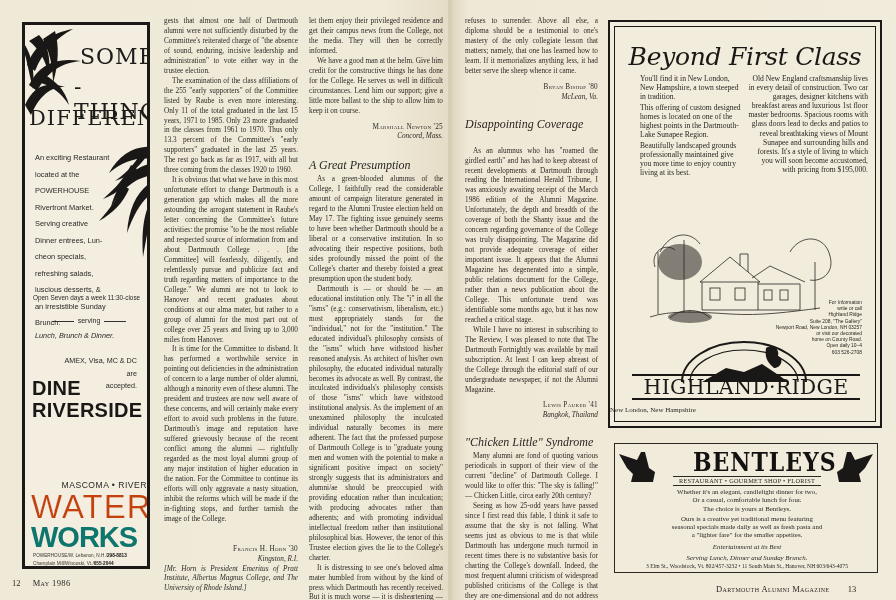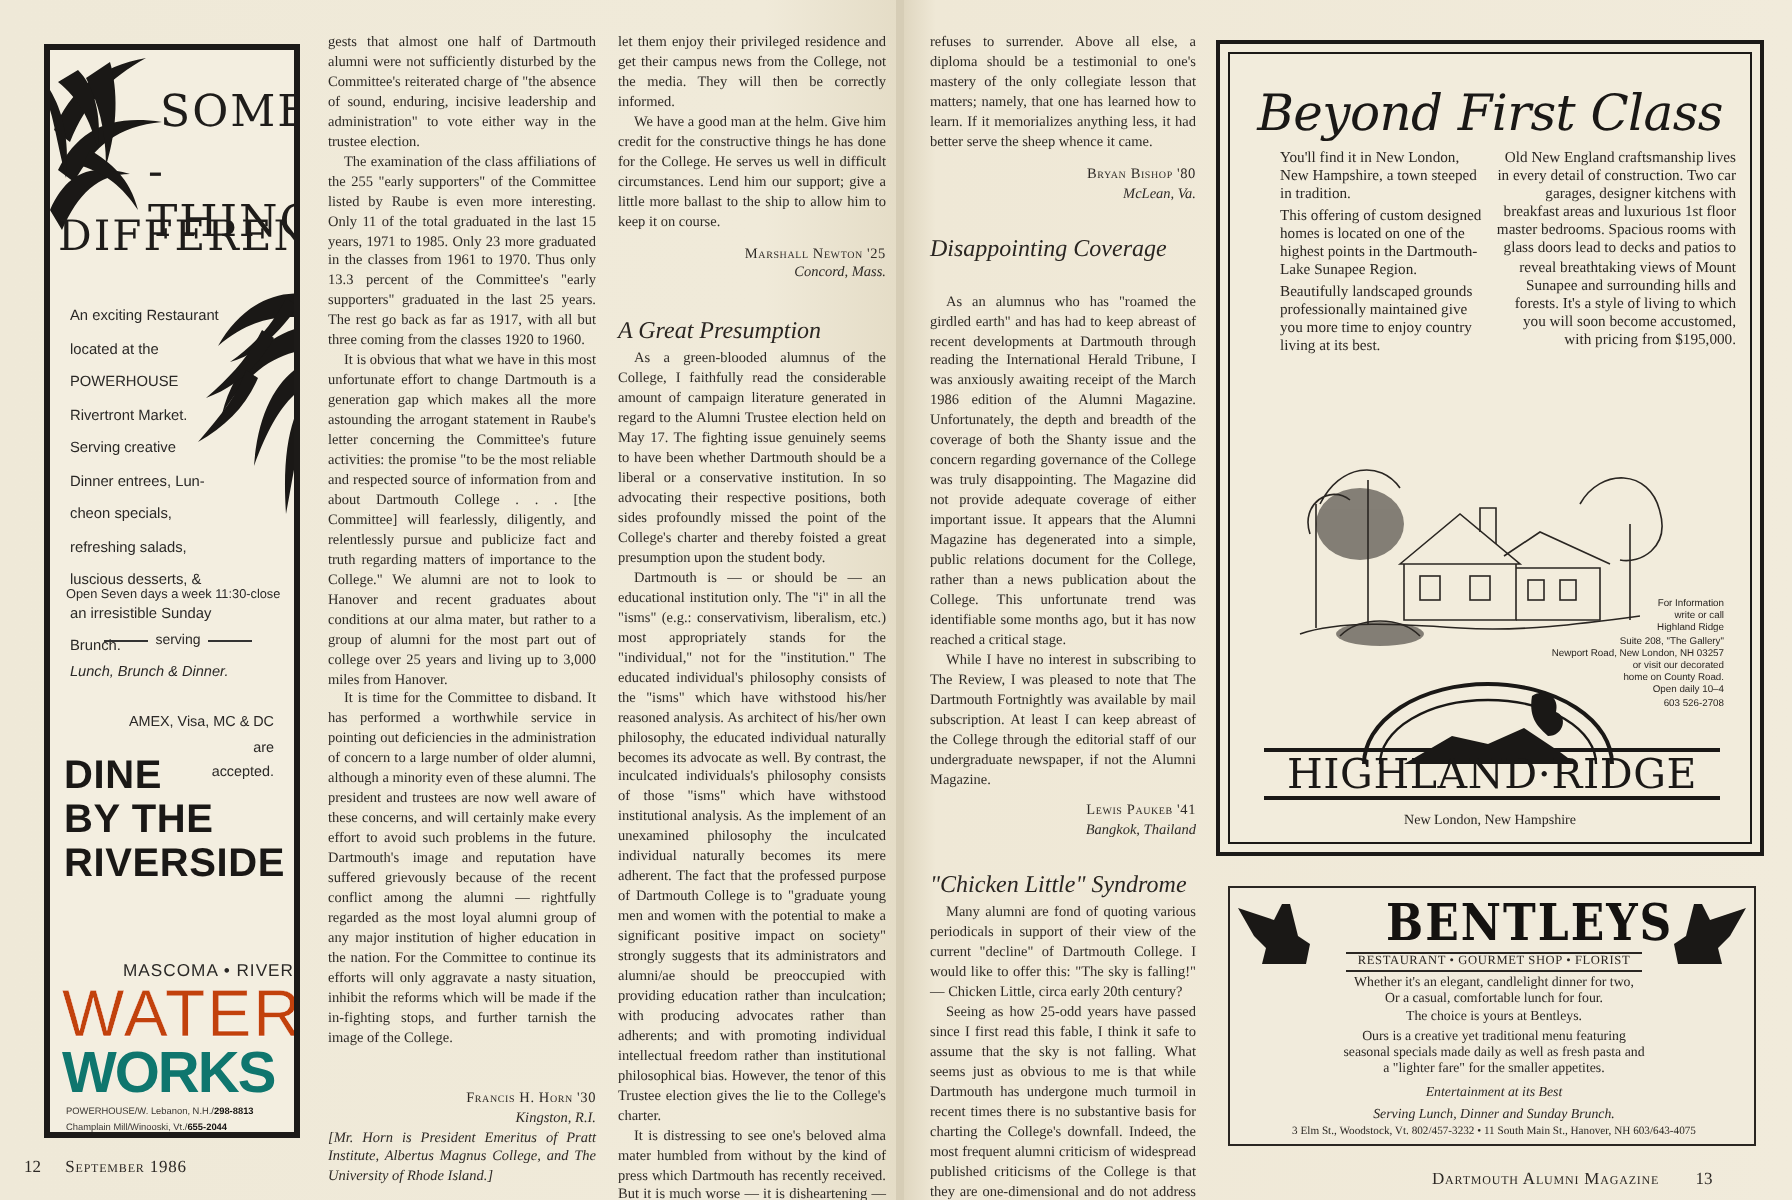--- a/index.html
+++ b/index.html
@@ -45,21 +45,21 @@
   .ad-highland{position:absolute;left:608px;top:20px;width:274px;height:408px;border:2px solid #1c1a18;box-sizing:border-box;background:#f2ecdc;}
   .ad-highland .inner{position:absolute;left:4px;top:4px;right:4px;bottom:4px;border:1px solid #1c1a18;}
   .bfc-title{position:absolute;left:0;top:20px;width:100%;text-align:center;font-family:"DejaVu Serif",serif;font-style:italic;font-size:25px;color:#1a1816;letter-spacing:-0.3px;}
   .bfc-left{position:absolute;left:30px;top:52px;width:104px;font-size:7.6px;line-height:9.1px;color:#2a2622;}
   .bfc-left p{margin:0 0 1.5px 0;}
   .bfc-right{position:absolute;left:138px;top:52px;width:120px;text-align:right;font-size:7.6px;line-height:9.1px;color:#2a2622;}
   .house{position:absolute;left:30px;top:200px;width:200px;height:110px;}
   .info{position:absolute;right:18px;top:278px;text-align:right;font-family:"Liberation Sans",sans-serif;font-size:4.9px;line-height:6.2px;color:#2a2622;white-space:nowrap;}
   .logo-arc{position:absolute;left:66px;top:316px;width:136px;height:45px;}
   .hr-name{position:absolute;left:22px;top:352px;width:228px;text-align:center;font-family:"DejaVu Serif",serif;font-size:20.5px;color:#1a1816;letter-spacing:0.3px;border-top:2px solid #1a1816;border-bottom:2px solid #1a1816;line-height:22px;}
-  .hr-sub{position:absolute;left:0;top:384px;width:100%;text-align:center;font-size:7px;color:#2a2622;}
+  .hr-sub{position:absolute;left:0;top:384px;width:100%;text-align:left;font-size:7px;color:#2a2622;}
 
   
   .ad-bentleys{position:absolute;left:614px;top:443px;width:264px;height:130px;border:1px solid #2a2622;box-sizing:border-box;background:#f1ebdc;}
   .b-name{position:absolute;left:78px;top:4px;width:110px;text-align:center;font-family:"DejaVu Serif",serif;font-weight:bold;font-size:22px;line-height:24px;color:#141210;letter-spacing:1px;transform:scaleY(1.15);transform-origin:top;}
   .b-tag{position:absolute;left:58px;top:32px;width:148px;text-align:center;font-size:6.3px;color:#2a2622;letter-spacing:0.3px;border-top:1px solid #2a2622;border-bottom:1px solid #2a2622;line-height:8px;}
   .b-body{position:absolute;left:6px;top:44px;width:252px;text-align:center;font-size:6.9px;line-height:8.3px;color:#2a2622;}
   .b-body p{margin:0 0 1.5px 0;}
   .b-body .it{font-style:italic;margin-top:3px;}
   .b-addr{position:absolute;left:2px;bottom:3px;width:260px;text-align:center;font-size:5.6px;color:#2a2622;white-space:nowrap;}
   .gargoyle{position:absolute;top:4px;width:46px;height:34px;}
@@ -113,21 +113,20 @@
   <div class="open-hours">Open Seven days a week 11:30-close</div>
   <div class="serving"><span class="rule"></span><span>serving</span><span class="rule"></span></div>
   <div class="serving-line">Lunch, Brunch &amp; Dinner.</div>
   <div class="cards">
     <div>AMEX, Visa, MC &amp; DC</div>
     <div>are</div>
     <div>accepted.</div>
   </div>
   <div class="dine">
     <div>DINE</div>
-    <div>BY THE</div>
     <div>RIVERSIDE</div>
   </div>
   <div class="mascoma">MASCOMA • RIVER</div>
   <div class="water">WATER</div>
   <div class="works">WORKS</div>
   <div class="contact">
     <div><span>POWERHOUSE/W. Lebanon, N.H./</span><b>298-8813</b></div>
     <div><span>Champlain Mill/Winooski, Vt./</span><b>655-2044</b></div>
   </div>
 </div>
@@ -150,21 +149,21 @@
   <p class="sig" style="margin-top:6px">Marshall Newton '25</p>
   <p class="sig-loc">Concord, Mass.</p>
   <h2 style="margin-top:16px;margin-bottom:2px">A Great Presumption</h2>
   <p>As a green-blooded alumnus of the College, I faithfully read the considerable amount of campaign literature generated in regard to the Alumni Trustee election held on May 17. The fighting issue genuinely seems to have been whether Dartmouth should be a liberal or a conservative institution. In so advocating their respective positions, both sides profoundly missed the point of the College's charter and thereby foisted a great presumption upon the student body.</p>
   <p>Dartmouth is — or should be — an educational institution only. The "i" in all the "isms" (e.g.: conservativism, liberalism, etc.) most appropriately stands for the "individual," not for the "institution." The educated individual's philosophy consists of the "isms" which have withstood his/her reasoned analysis. As architect of his/her own philosophy, the educated individual naturally becomes its advocate as well. By contrast, the inculcated individuals's philosophy consists of those "isms" which have withstood institutional analysis. As the implement of an unexamined philosophy the inculcated individual naturally becomes its mere adherent. The fact that the professed purpose of Dartmouth College is to "graduate young men and women with the potential to make a significant positive impact on society" strongly suggests that its administrators and alumni/ae should be preoccupied with providing education rather than inculcation; with producing advocates rather than adherents; and with promoting individual intellectual freedom rather than institutional philosophical bias. However, the tenor of this Trustee election gives the lie to the College's charter.</p>
   <p>It is distressing to see one's beloved alma mater humbled from without by the kind of press which Dartmouth has recently received. But it is much worse — it is disheartening — to see the College humbled from within by the kind of mess both sides made of this election. Fortunately, this mess need not devolve upon the current undergraduates, so as to adversely affect their education. Simply bear this in mind: institutional presumption yields to individual assertion. No matter the outcome of an election, the Trustees of Dartmouth College cannot confiscate what an undergraduate</p>
 </div>
 
 <div class="folio" style="left:12px;top:578px;">
   <span>12</span>
-  <span class="sc" style="margin-left:10px">September 1986</span>
+  <span class="sc" style="margin-left:10px">May 1986</span>
 </div>
 
 <div class="col" style="left:465px;top:17px;width:133px;">
   <p class="noindent">refuses to surrender. Above all else, a diploma should be a testimonial to one's mastery of the only collegiate lesson that matters; namely, that one has learned how to learn. If it memorializes anything less, it had better serve the sheep whence it came.</p>
   <p class="sig" style="margin-top:6px">Bryan Bishop '80</p>
   <p class="sig-loc">McLean, Va.</p>
   <h2 style="margin-top:14px;margin-bottom:15px">Disappointing Coverage</h2>
   <p>As an alumnus who has "roamed the girdled earth" and has had to keep abreast of recent developments at Dartmouth through reading the International Herald Tribune, I was anxiously awaiting receipt of the March 1986 edition of the Alumni Magazine. Unfortunately, the depth and breadth of the coverage of both the Shanty issue and the concern regarding governance of the College was truly disappointing. The Magazine did not provide adequate coverage of either important issue. It appears that the Alumni Magazine has degenerated into a simple, public relations document for the College, rather than a news publication about the College. This unfortunate trend was identifiable some months ago, but it has now reached a critical stage.</p>
   <p>While I have no interest in subscribing to The Review, I was pleased to note that The Dartmouth Fortnightly was available by mail subscription. At least I can keep abreast of the College through the editorial staff of our undergraduate newspaper, if not the Alumni Magazine.</p>
   <p class="sig" style="margin-top:6px">Lewis Paukeb '41</p>

